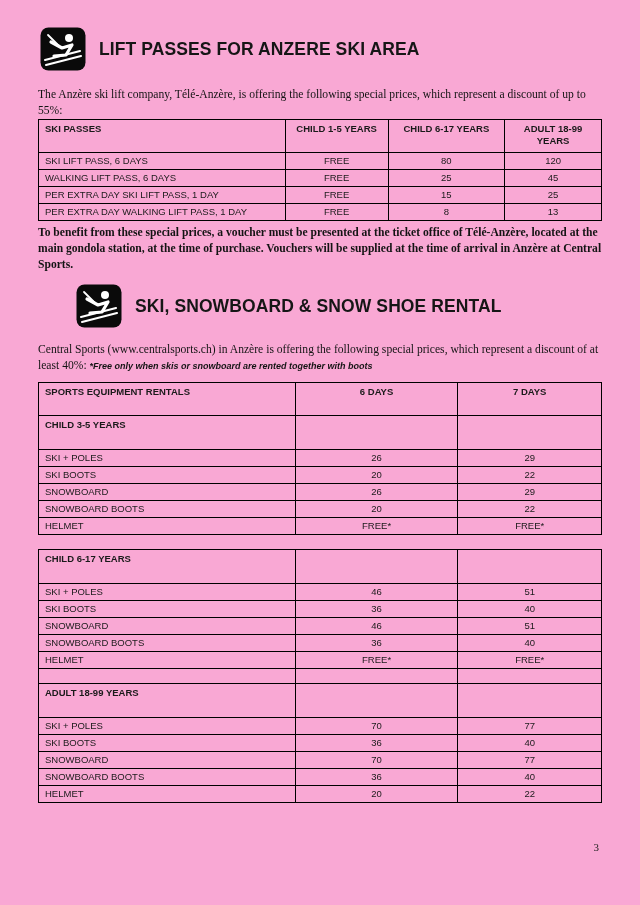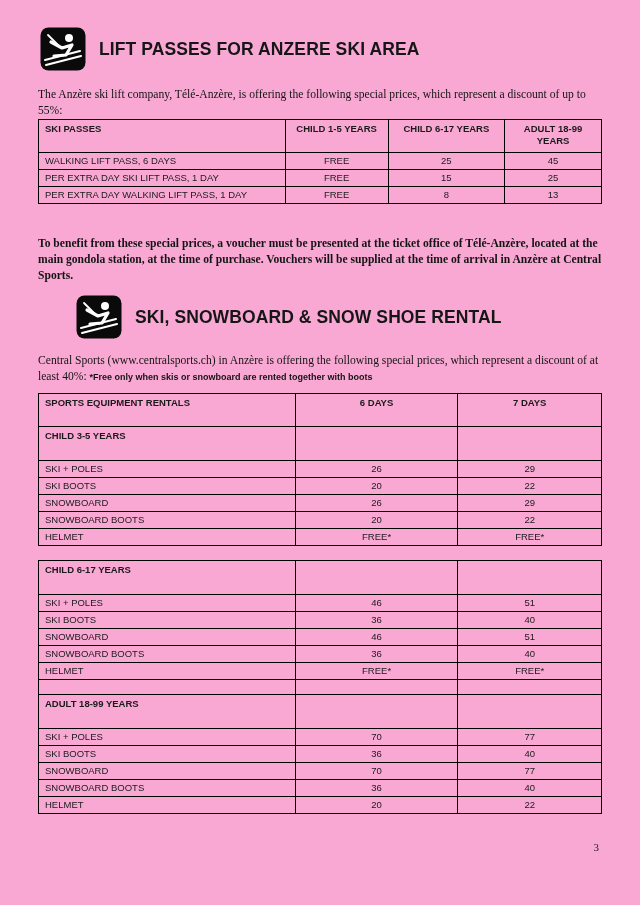--- a/index.html
+++ b/index.html
@@ -32,20 +32,21 @@
   }
   p.body {
     font-size: 11.6px;
     line-height: 16px;
     color: #141414;
   }
   p.strong { font-weight: bold; }
   .note {
     font-family: "Liberation Sans", sans-serif;
     font-weight: bold;
+    font-style: italic;
     font-size: 9px;
   }
   table.doc-table {
     width: 100%;
     border-collapse: collapse;
     border: 1.5px solid #000;
     font-family: "Liberation Sans", sans-serif;
     font-size: 9.5px;
     color: #1a1a1a;
     table-layout: fixed;
@@ -64,21 +65,21 @@
     font-weight: bold;
     height: 34px;
     vertical-align: top;
     padding-top: 3px;
   }
   tr.empty-row td { height: 15px; }
   
   .heading1 { margin-bottom: 15px; }
   .intro1 { }
   .table1 { margin-bottom: 0; }
-  .voucher { margin-top: 32px; }
+  .voucher { margin-top: 4px; }
   .heading2 { margin-top: 10px; margin-bottom: 13px; padding-left: 36px; }
   .intro2 { margin-bottom: 8px; }
   .tableB { margin-top: 14px; }
   .page-number {
     position: absolute;
     top: 841px;
     right: 41px;
     font-size: 11px;
     color: #222;
   }
@@ -114,20 +115,26 @@
     <thead>
       <tr>
         <th class="cell-label">SKI PASSES</th>
         <th>CHILD 1-5 YEARS</th>
         <th>CHILD 6-17 YEARS</th>
         <th>ADULT 18-99 YEARS</th>
       </tr>
     </thead>
     <tbody>
         <tr>
+          <td class="cell-label">SKI LIFT PASS, 6 DAYS</td>
+          <td>FREE</td>
+          <td>80</td>
+          <td>120</td>
+        </tr>
+        <tr>
           <td class="cell-label">WALKING LIFT PASS, 6 DAYS</td>
           <td>FREE</td>
           <td>25</td>
           <td>45</td>
         </tr>
         <tr>
           <td class="cell-label">PER EXTRA DAY SKI LIFT PASS, 1 DAY</td>
           <td>FREE</td>
           <td>15</td>
           <td>25</td>

